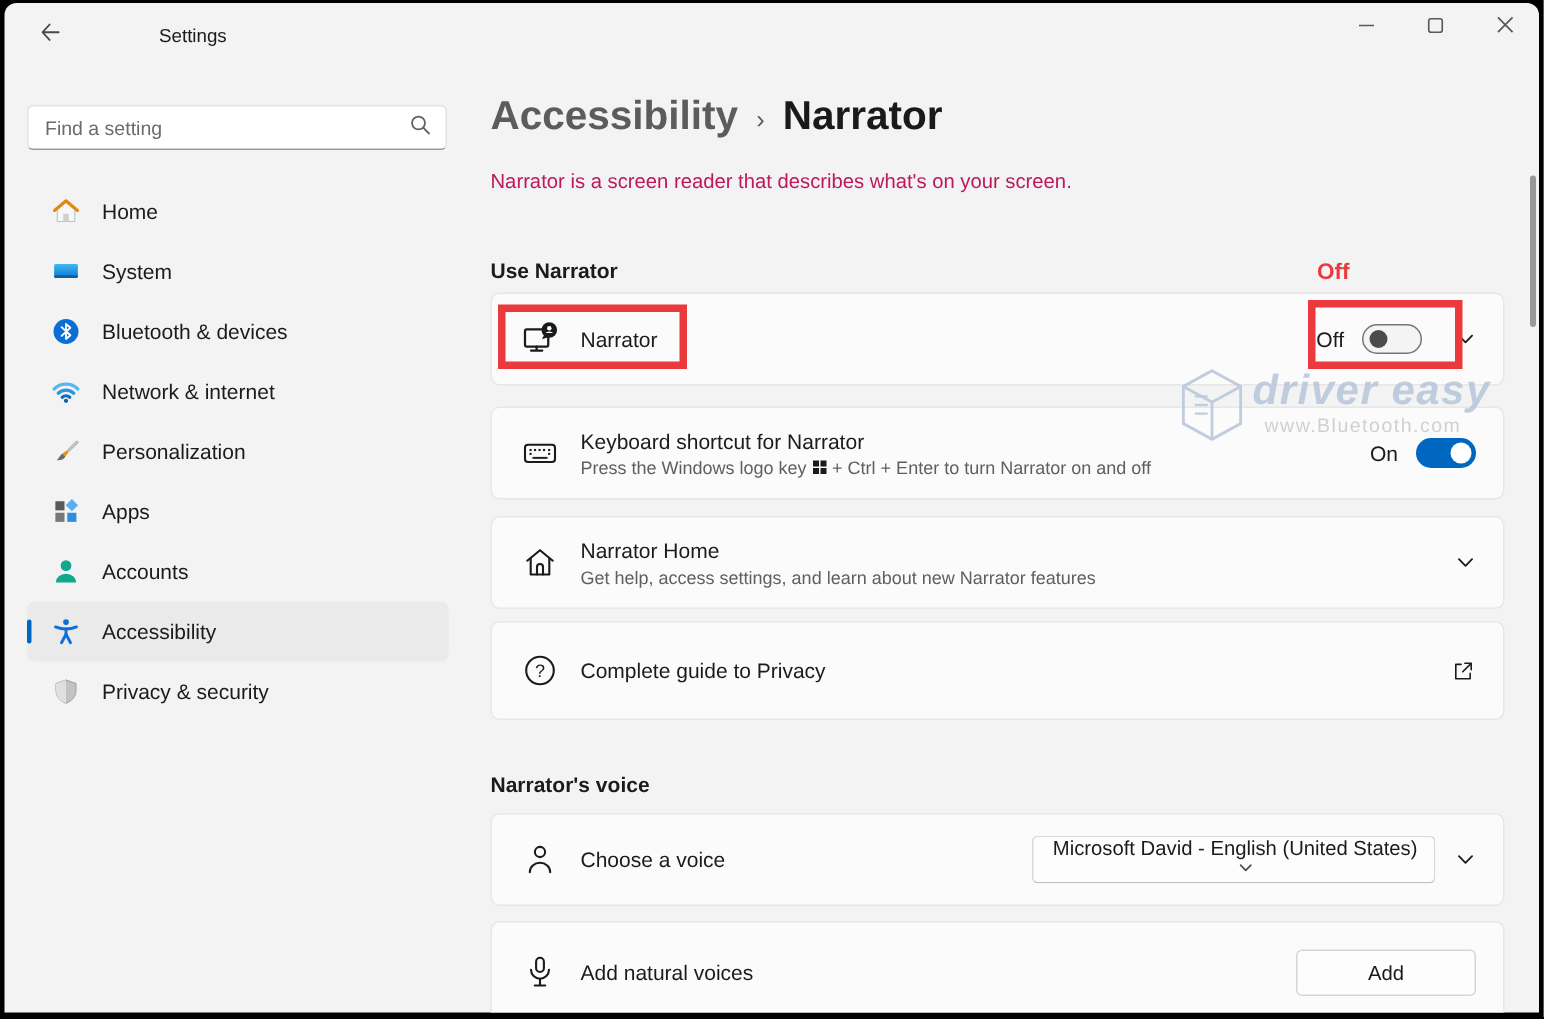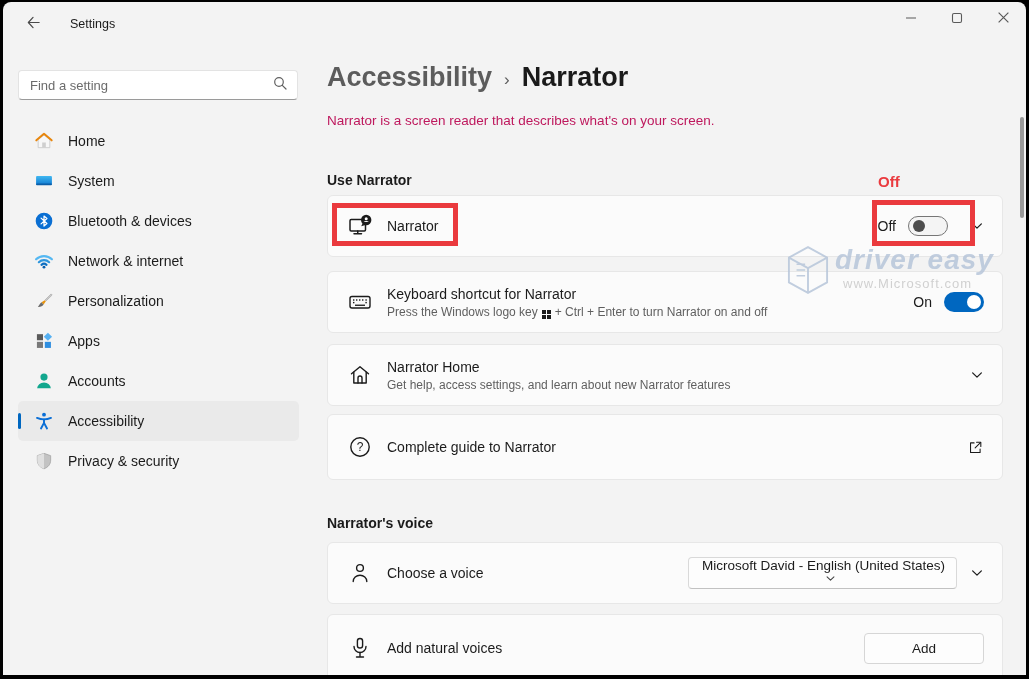--- a/index.html
+++ b/index.html
@@ -1,21 +1,21 @@
 <!DOCTYPE html>
 <html><head>
 <meta charset="utf-8">
 <style>
   * { margin:0; padding:0; box-sizing:border-box; }
   html,body { width:1029px; height:679px; background:#000; font-family:"Liberation Sans", sans-serif; overflow:hidden; }
   .frame { width:1029px; height:679px; padding:2px 3px 4px 3px; background:#000; }
   .window { position:relative; width:100%; height:100%; background:#f3f3f3; border-radius:8px 8px 0 0; overflow:hidden; color:#1b1b1b; }
 
   
-  .titlebar { height:44px; display:flex; align-items:center; padding-left:15px; }
+  .titlebar { height:44px; display:flex; align-items:center; padding-left:15px;gap:36px; }
   .back-btn { width:30px; height:26px; display:flex; align-items:center; justify-content:center; border-radius:4px; cursor:pointer; }
   .app-title { font-size:12.5px; margin-left:22px; color:#1b1b1b; }
   .win-controls { position:absolute; top:0; right:0; display:flex; }
   .win-btn { width:46px; height:34px; display:flex; align-items:center; justify-content:center; }
 
   
   .content { display:flex; height:629px; }
   .sidebar { width:310px; flex-shrink:0; padding-left:15px; }
   .main { flex:1; padding-left:14px; padding-right:23px; }
 
@@ -48,21 +48,21 @@
   .section-title { font-size:14px; font-weight:700; margin-top:44px; }
   .section-title.second { margin-top:35px; }
 
   .card { background:#fbfbfb; border:1px solid #e7e7e7; border-radius:6px; height:62px; display:flex; align-items:center; padding:0 18px 0 20px; }
   .card.mt1 { margin-top:7px; } .card.mt2 { margin-top:14px; } .card.mt3 { margin-top:11px; } .card.mt4 { margin-top:8px; } .card.mt5 { margin-top:11px; } .card.mt6 { margin-top:10px; height:68px; }
   .card.tall { height:66px; }
   .card-icon { width:24px; height:24px; flex-shrink:0; }
   .card-icon svg { width:24px; height:24px; display:block; }
   .card-text { margin-left:15px; }
   .card-title { font-size:14px; }
-  .card-sub { font-size:12px; color:#5f5f5f; margin-top:3px; display:flex; align-items:flex-end; }
+  .card-sub { font-size:12px; color:#5f5f5f; margin-top:3px; display:flex; align-items:center; }
   .spacer { flex:1; }
   .toggle-label { font-size:14px; margin-right:12px; }
 
   .toggle { width:40px; height:20px; border-radius:10px; position:relative; flex-shrink:0; cursor:pointer; }
   .toggle.off { border:1px solid #767676; background:#f4f4f4; }
   .toggle.off .knob { position:absolute; left:4px; top:3px; width:12px; height:12px; border-radius:50%; background:#4c4c4c; }
   .toggle.on { background:#0067c0; }
   .toggle.on .knob { position:absolute; right:3px; top:3px; width:14px; height:14px; border-radius:50%; background:#fff; }
 
   .chev { margin-left:22px; display:flex; align-items:center; cursor:pointer; }
@@ -329,21 +329,21 @@
       </div>
 
       <div class="card mt4 tall">
         <span class="card-icon">
           <svg viewBox="0 0 24 24">
                 <circle cx="12" cy="12" r="9.2" fill="none" stroke="#1b1b1b" stroke-width="1.4"></circle>
                 <text x="12" y="16.2" text-anchor="middle" font-size="12" font-family="Liberation Sans, sans-serif" fill="#1b1b1b">?</text>
               </svg>
         </span>
         <div class="card-text">
-          <div class="card-title">Complete guide to Narrator</div>
+          <div class="card-title">Complete guide to Privacy</div>
         </div>
         <div class="spacer"></div>
         <span class="chev">
           <svg width="17" height="17" viewBox="0 0 24 24" fill="none" stroke="#1b1b1b" stroke-width="1.5" stroke-linecap="round" stroke-linejoin="round">
                 <path d="M10 5.5 H5 V19 H18.5 V14"></path>
                 <path d="M13.5 4.5 H19.5 V10.5"></path>
                 <path d="M19 5 L11.5 12.5"></path>
               </svg>
         </span>
       </div>
@@ -400,19 +400,19 @@
   <div class="watermark">
     <span>
       <svg width="42" height="50" viewBox="0 0 44 52" fill="none" stroke="#b7c6da" stroke-width="2">
             <path d="M22 2 L42 13 V39 L22 50 L2 39 V13 Z"></path>
             <path d="M2 13 L22 24 L42 13 M22 24 V50"></path>
             <path d="M10 20 h9 M10 26 h9 M10 32 h9" stroke-width="1.6"></path>
           </svg>
     </span>
     <div class="wm-text">
       <div class="wm-brand">driver easy</div>
-      <div class="wm-url">www.Microsoft.com</div>
+      <div class="wm-url">www.Bluetooth.com</div>
     </div>
   </div>
 
   <div class="scroll-thumb"></div>
 </div>
 </div>
 
 </body></html>

